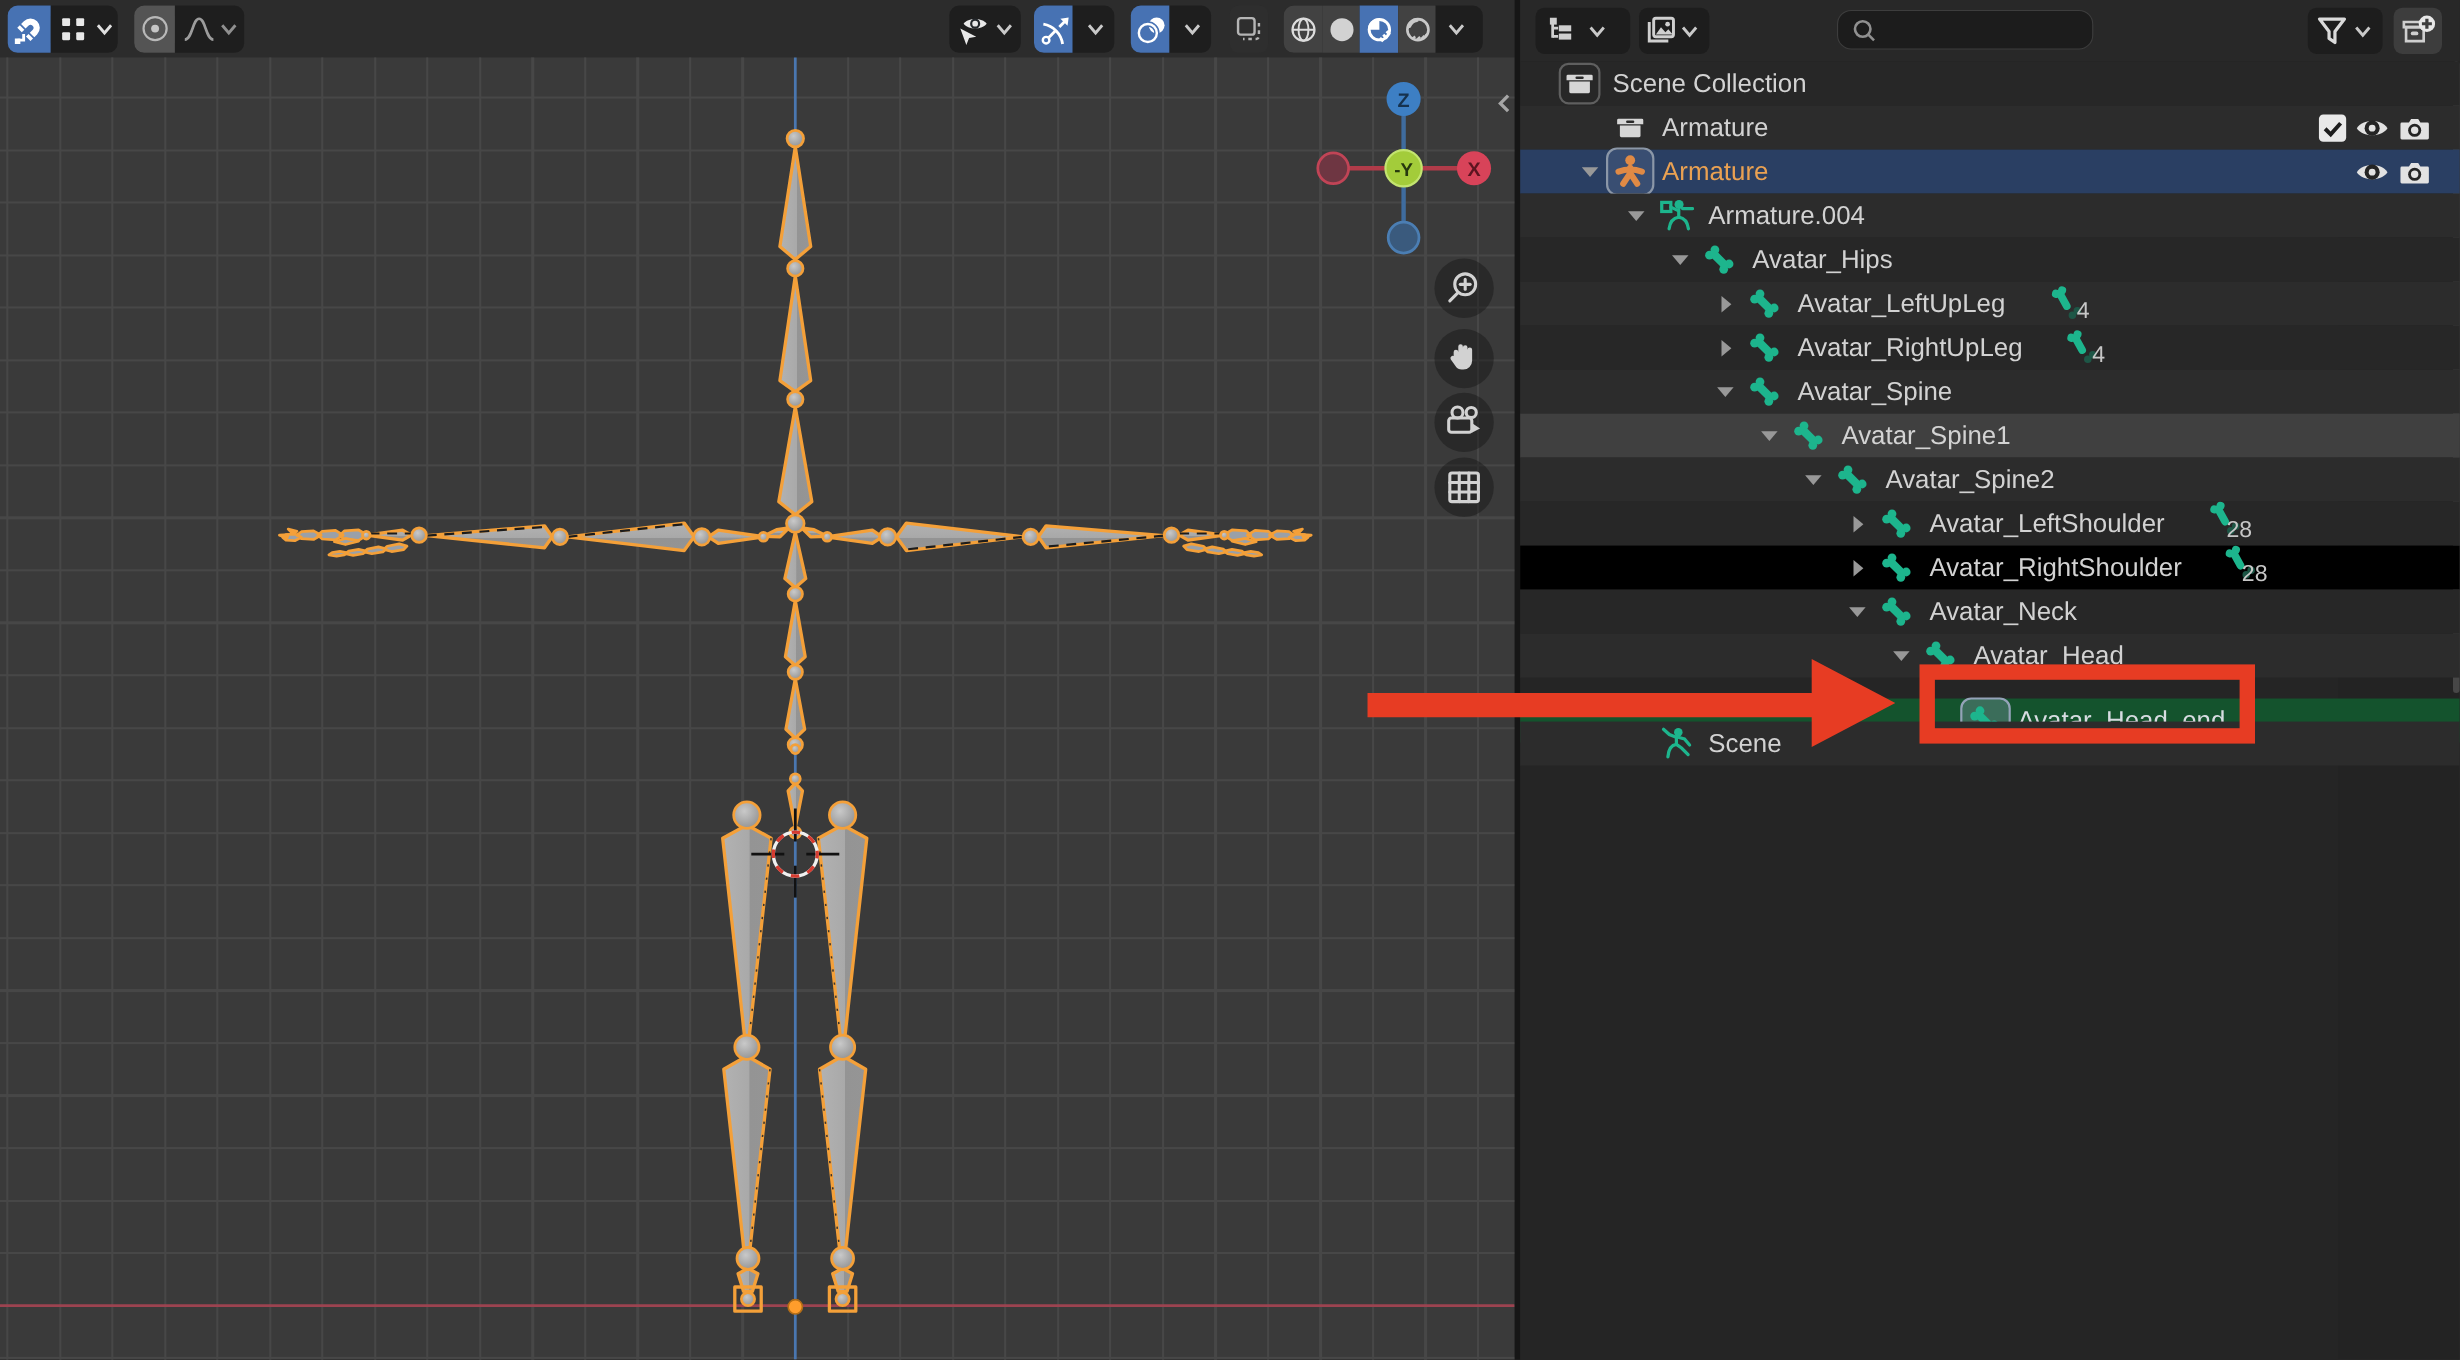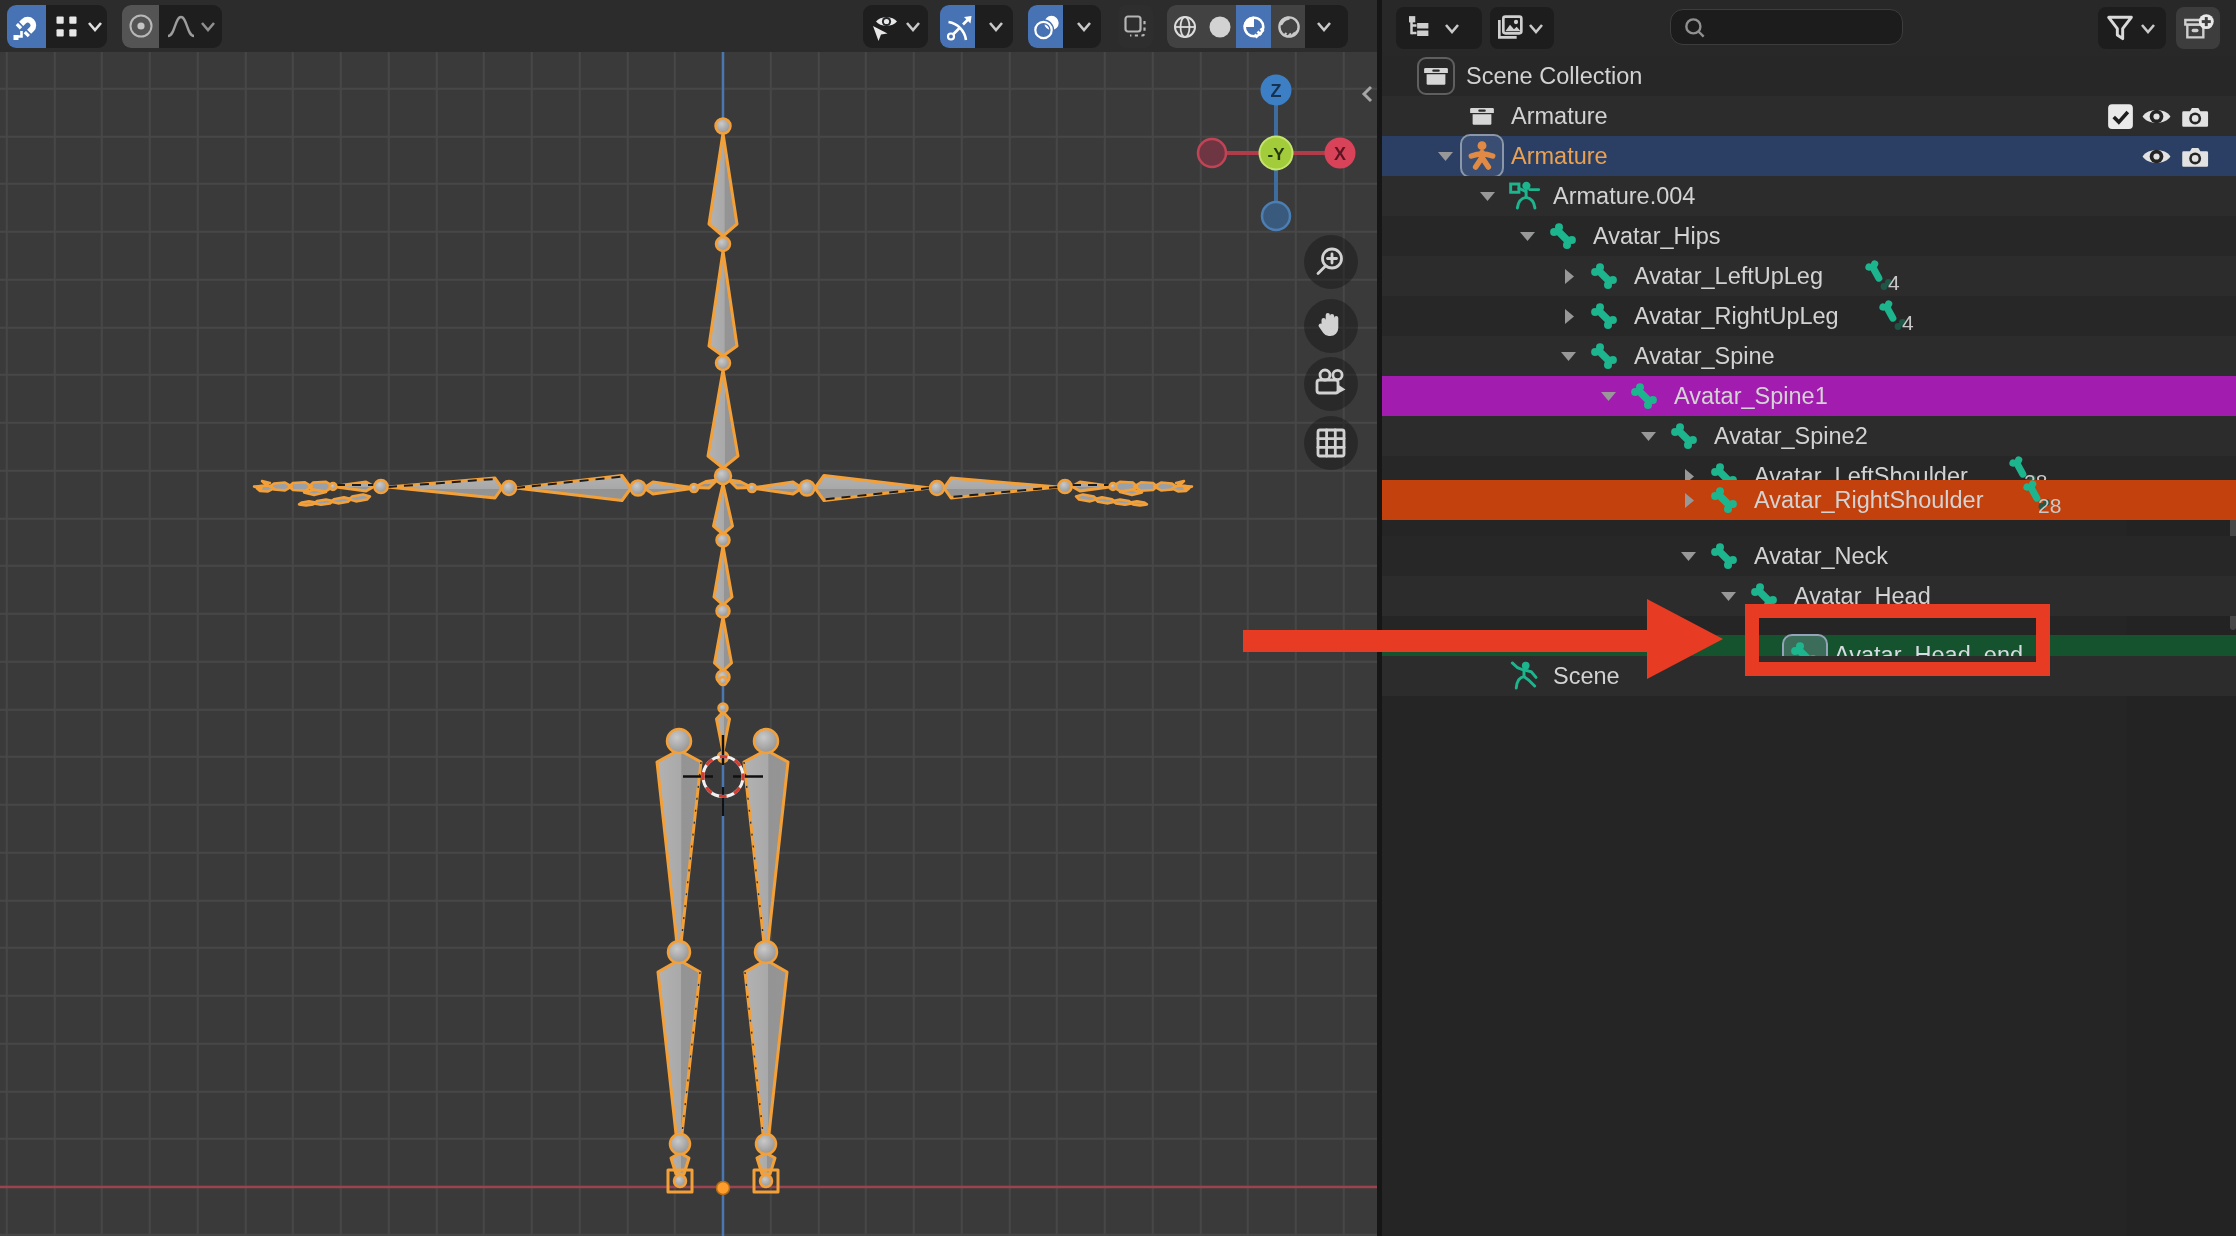--- a/index.html
+++ b/index.html
@@ -606,21 +606,21 @@
                 <circle cx="8.8" cy="4.9" r="3.2"></circle>
                 <circle cx="4.9" cy="8.8" r="3.2"></circle>
                 <circle cx="19.1" cy="15.2" r="3.2"></circle>
                 <circle cx="15.2" cy="19.1" r="3.2"></circle>
               </g>
 <line x1="8.3" y1="8.3" x2="15.7" y2="15.7" stroke="#1db58d" stroke-width="6" stroke-linecap="round"></line>
 </svg>
           </div>
 <div class="rowtext" style="left:252px;color:rgba(213,213,213,0.99);">Avatar_Spine</div>
 </div>
-<div class="row" style="top:376px;background:#a21caf;">
+<div class="row" style="top:376px;background:#404040;">
 <div class="abs" style="left:218px;top:14px;">
             <svg width="17" height="12" viewBox="0 0 17 12">
               <polygon points="1,2 16,2 8.5,11" fill="#989898"></polygon>
             </svg>
           </div>
 <div class="abs" style="left:247px;top:5px;">
             <svg width="30" height="30" viewBox="0 0 24 24" style="">
 <g fill="#1db58d">
                 <circle cx="8.8" cy="4.9" r="3.2"></circle>
                 <circle cx="4.9" cy="8.8" r="3.2"></circle>
@@ -679,21 +679,21 @@
 <line x1="9.6" y1="9.6" x2="18.2" y2="18.2" stroke="#1db58d" stroke-width="7" stroke-linecap="round"></line>
 </g>
 <g fill="#1d5948" opacity="0.95">
                 <circle cx="26.5" cy="23.5" r="3.4"></circle>
                 <circle cx="22" cy="27.5" r="3.4"></circle>
               </g>
 </svg>
           </div>
 <div class="abs" style="left:642px;top:14px;font-size:21px;color:rgba(201,201,201,0.99);">28</div>
 </div>
-<div class="row" style="top:480px;background:#c2410c;">
+<div class="row" style="top:496px;background:#000000;">
 <div class="abs" style="left:301px;top:11.5px;">
             <svg width="12" height="17" viewBox="0 0 12 17">
               <polygon points="2,1 2,16 11,8.5" fill="#989898"></polygon>
             </svg>
           </div>
 <div class="abs" style="left:327px;top:5px;">
             <svg width="30" height="30" viewBox="0 0 24 24" style="">
 <g fill="#1db58d">
                 <circle cx="8.8" cy="4.9" r="3.2"></circle>
                 <circle cx="4.9" cy="8.8" r="3.2"></circle>

